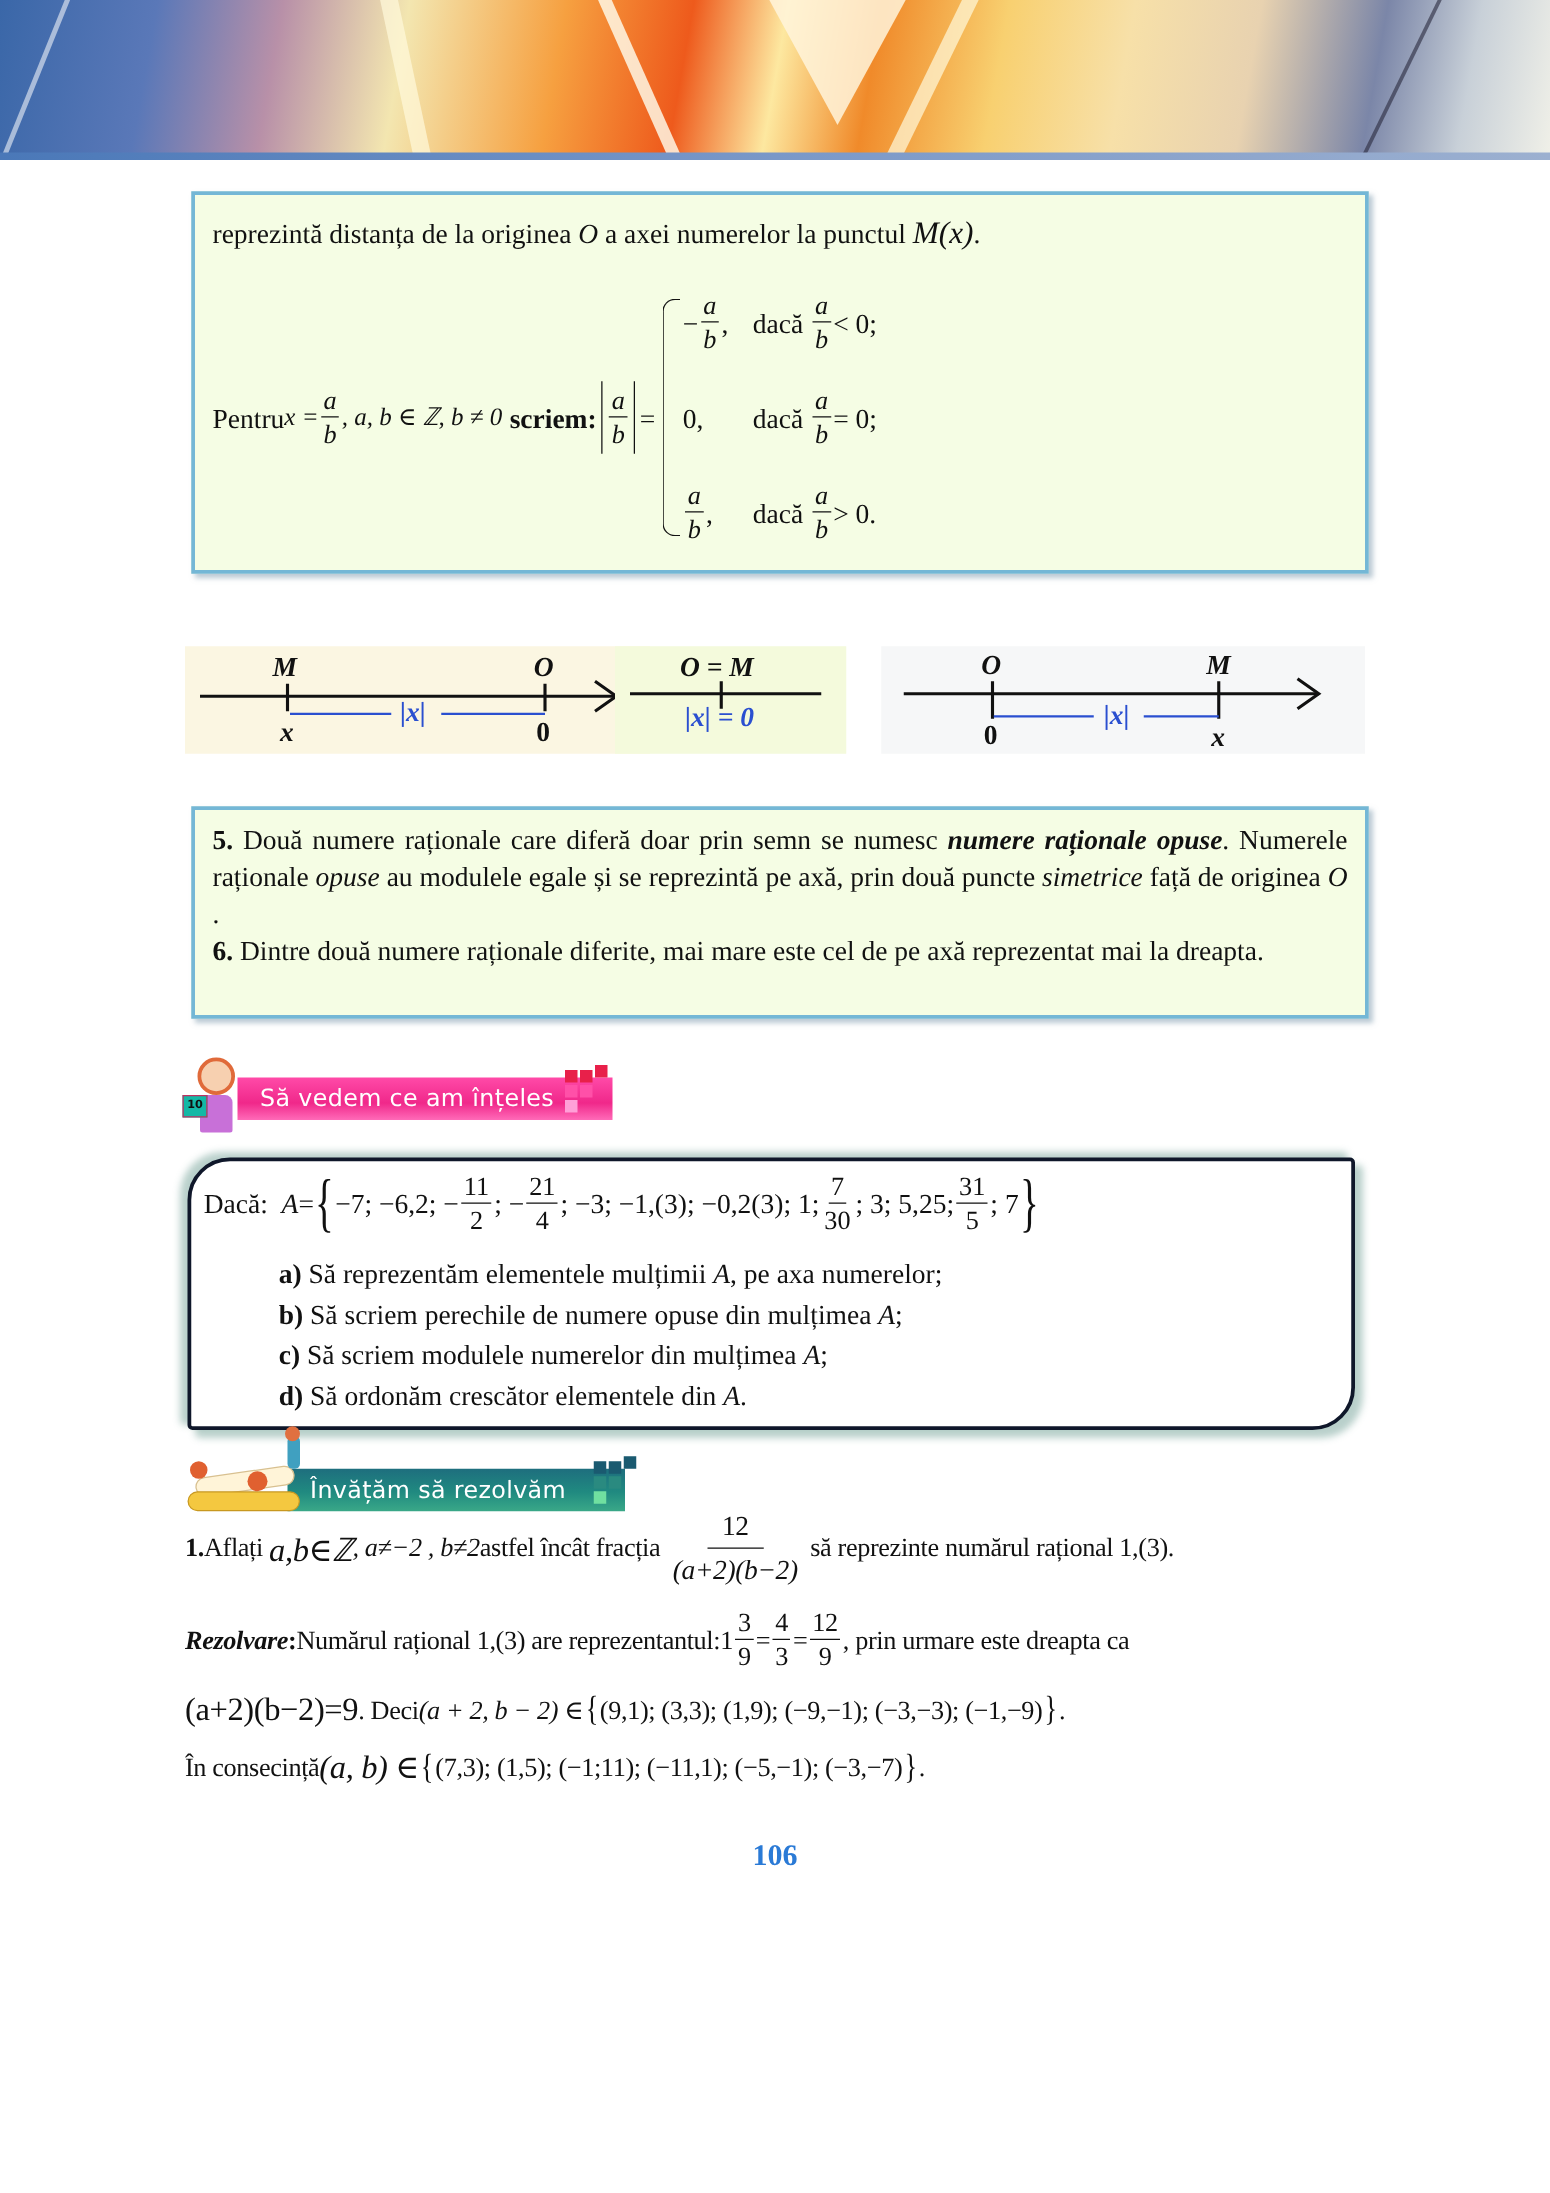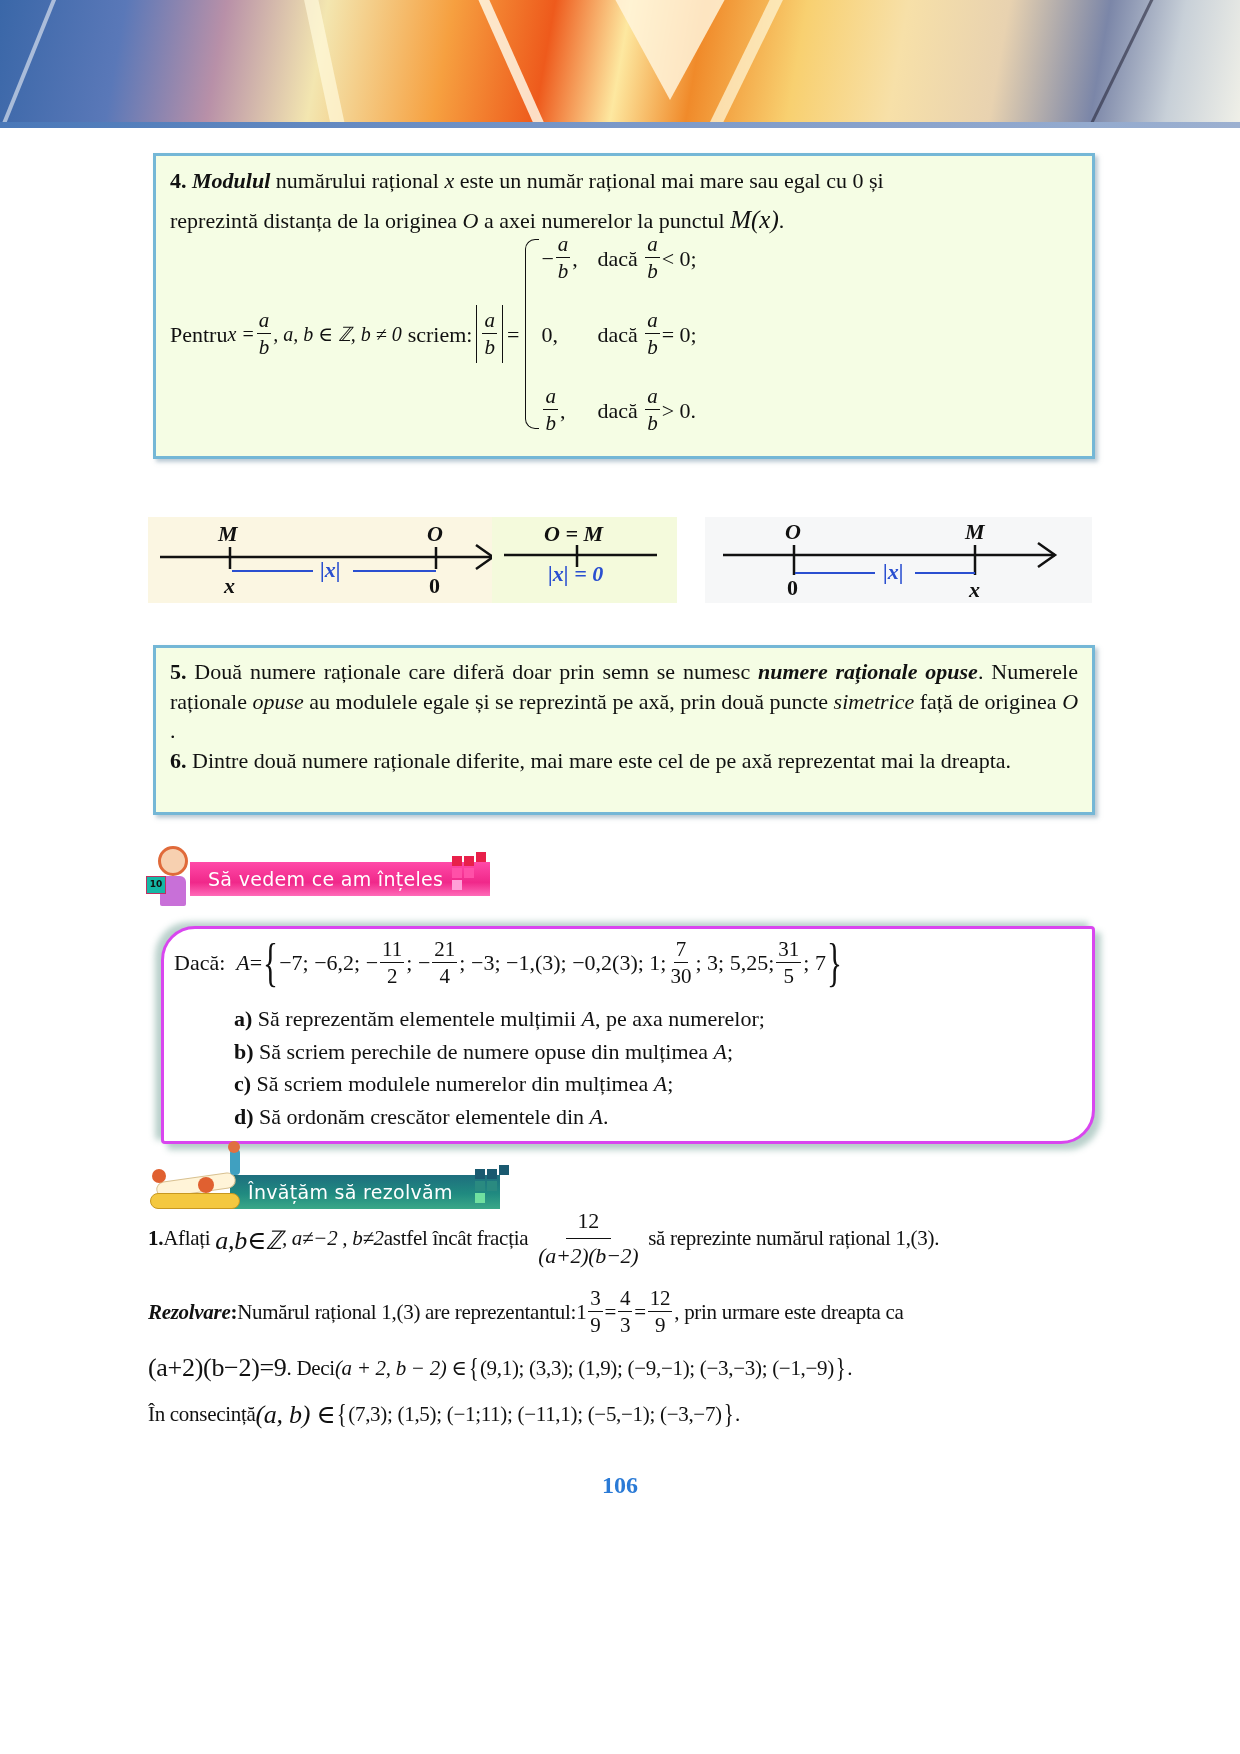--- a/index.html
+++ b/index.html
@@ -66,22 +66,22 @@
   .books { position: absolute; left: 0; top: -6px; width: 90px; height: 46px; }
   .book1 { position: absolute; left: 0; top: 24px; width: 90px; height: 16px; background: #f4c840; border-radius: 8px; border: 1px solid #c89820; }
   .book2 { position: absolute; left: 6px; top: 8px; width: 80px; height: 16px; background: #fff4d8; border-radius: 8px; border: 1px solid #d8c090; transform: rotate(-8deg); }
   .kid1 { position: absolute; left: 2px; top: 0; width: 14px; height: 14px; border-radius: 50%; background: #e06030; }
   .kid2 { position: absolute; left: 48px; top: 8px; width: 16px; height: 16px; border-radius: 50%; background: #e06030; }
   .kid3 { position: absolute; left: 80px; top: -20px; width: 10px; height: 26px; background: #40a0c0; border-radius: 4px; }
   .kid3h { position: absolute; left: 78px; top: -28px; width: 12px; height: 12px; border-radius: 50%; background: #e07040; }
 
   
   #exbox { position: absolute; left: 150px; top: 926px; width: 934px; height: 218px; background: #ffffff;
-    border: 3px solid #d946ef; border-radius: 34px 4px 34px 4px;
-    box-shadow: -6px -4px 6px rgba(100,150,140,0.45), 6px 6px 6px rgba(100,150,140,0.45); font-size: 22px; margin-left: 11px; }
+    border: 3px solid #0f172a; border-radius: 34px 4px 34px 4px;
+    box-shadow: -6px -4px 6px rgba(100,150,140,0.45), 6px 6px 6px rgba(100,150,140,0.45); font-size: 22px; }
   #exbox .setline { position: absolute; left: 10px; top: 8px; display: flex; align-items: center; white-space: nowrap; }
   .setbrace { display: inline-block; font-size: 52px; line-height: 1; transform: scaleX(0.6); margin: 0 -4px; font-weight: 300; }
   #exbox .tasks { position: absolute; left: 70px; top: 74px; line-height: 32.5px; }
 
   
   .prob { position: absolute; left: 148px; font-size: 21px; white-space: nowrap; display: flex; align-items: center; letter-spacing: -0.3px; }
   #p1 { top: 1210px; }
   #p2 { top: 1288px; width: 945px; justify-content: flex-start; }
   #p3 { top: 1352px; }
   #p4 { top: 1398px; }
@@ -97,38 +97,34 @@
   <div class="tri"></div>
   <div class="ray" style="left:60px; transform:rotate(22deg);"></div>
   <div class="ray" style="left:300px; transform:rotate(-12deg); width:14px; background:rgba(255,250,220,0.7);"></div>
   <div class="ray" style="left:470px; transform:rotate(-24deg); width:10px; background:rgba(255,255,240,0.8);"></div>
   <div class="ray" style="left:780px; transform:rotate(26deg); width:12px; background:rgba(255,250,220,0.7);"></div>
   <div class="ray" style="left:1160px; transform:rotate(26deg); width:3px; background:rgba(40,40,60,0.6);"></div>
   <div class="strip"></div>
 </div>
 
 <div class="defbox" id="box4">
-  <div class="line">
-    <span class="b">4.</span>
-    <span class="bi">Modulul</span><span> numărului rațional </span><span class="i">x</span><span> este un număr rațional mai mare sau egal cu 0 și</span>
-  </div>
   <div class="line" style="margin-top:4px;">
     <span>reprezintă distanța de la originea </span><span class="i">O</span><span> a axei numerelor la punctul </span><span class="i" style="font-size:25px;">M(x)</span><span>.</span>
   </div>
 
   <div class="pw">
     <div class="lead">
       <span>Pentru </span>
       <span class="i" style="font-size:20px;">x = </span>
       <span class="frac i">
           <span class="num">a</span>
           <span class="den">b</span>
         </span>
       <span class="i" style="font-size:20px;">, a, b ∈ ℤ, b ≠ 0</span>
-      <span style="margin-left:6px;"> scriem:</span>
+      <span style="margin-left:6px;font-weight:bold;"> scriem:</span>
       <span class="absbars">
           <span class="frac i">
             <span class="num">a</span>
             <span class="den">b</span>
           </span>
         </span>
       <span>=</span>
     </div>
     <div class="brace"></div>
     <div class="cases">

